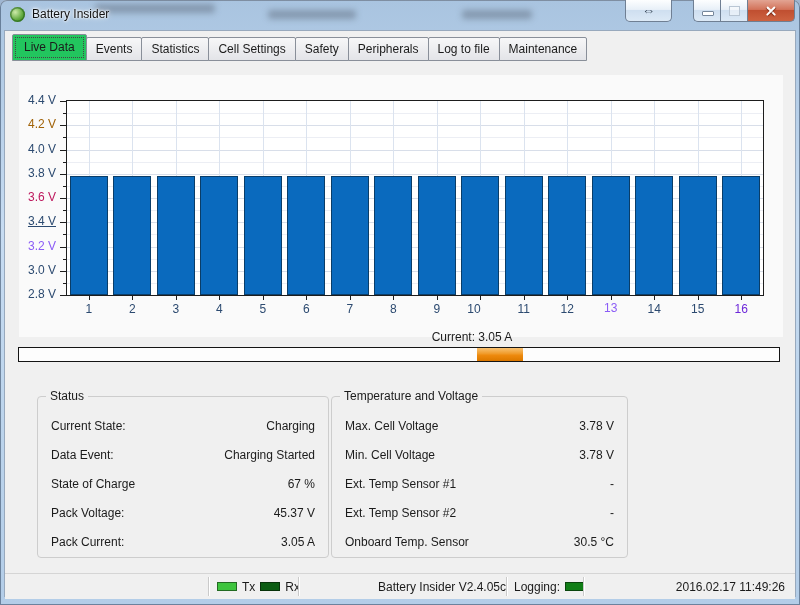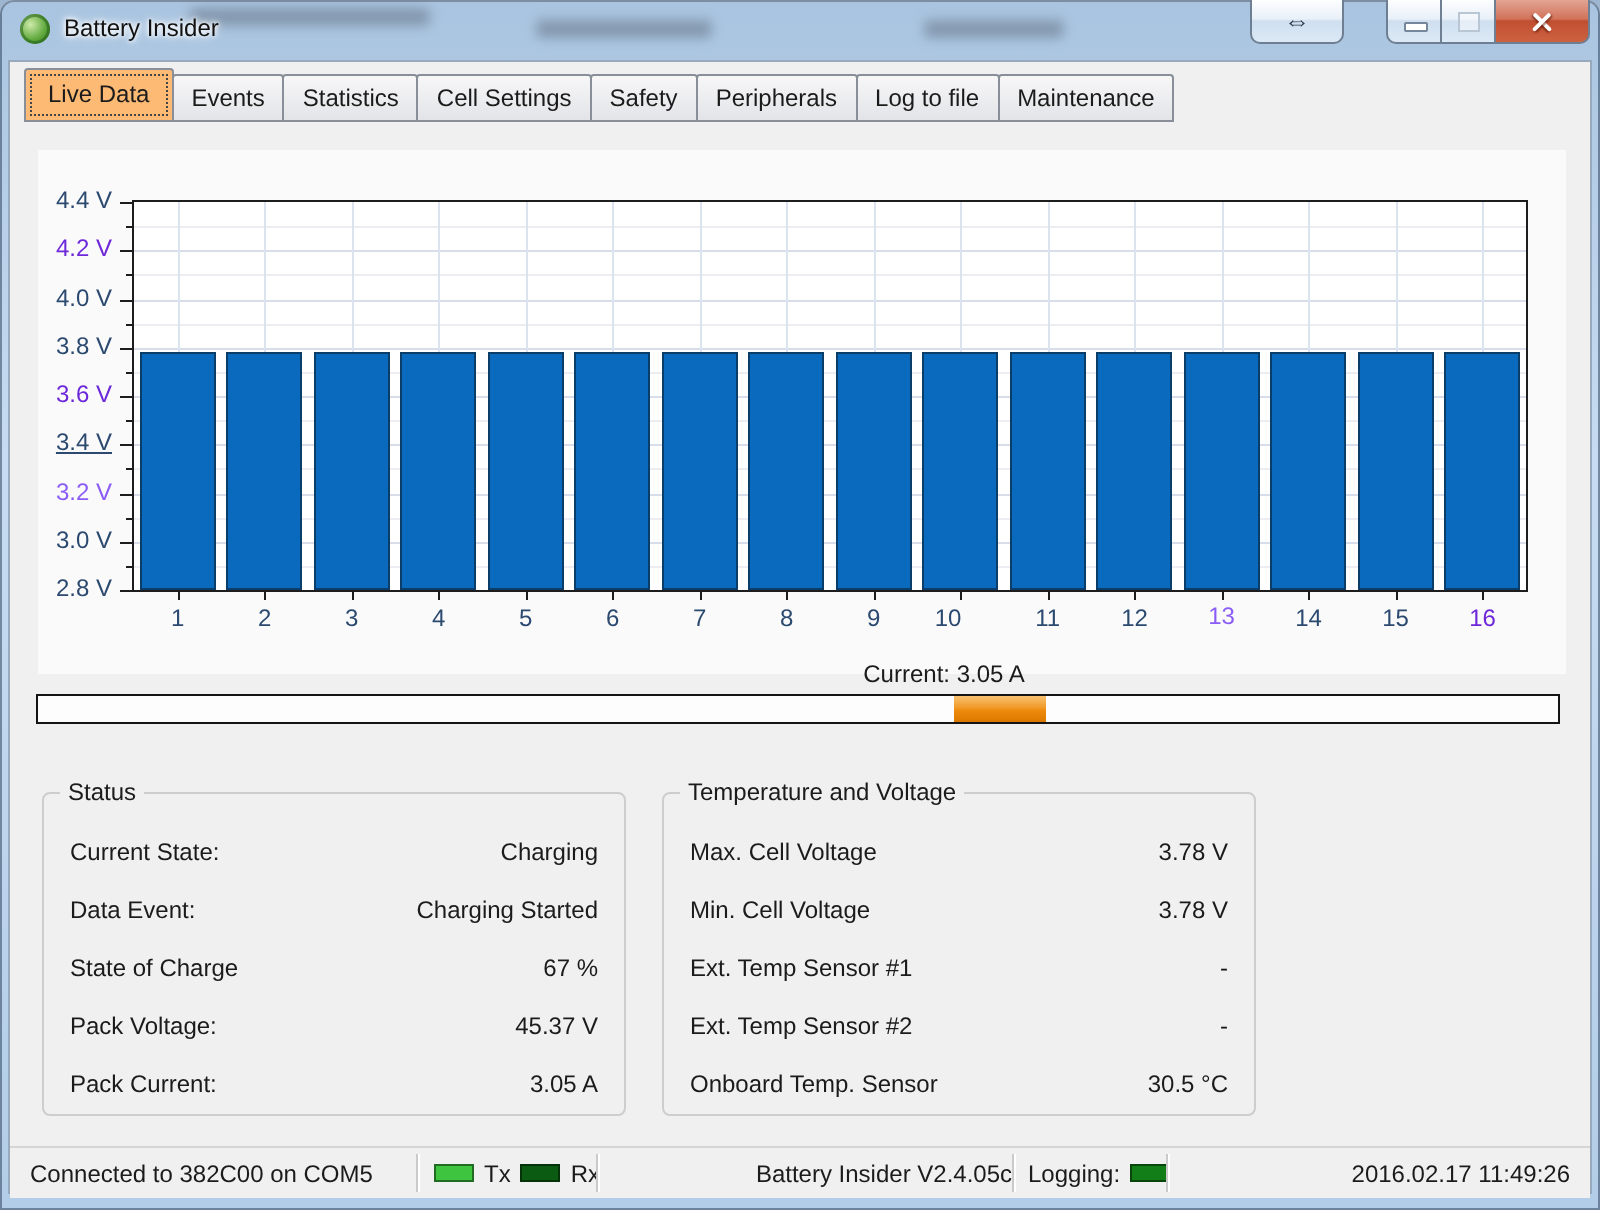--- a/index.html
+++ b/index.html
@@ -35,21 +35,21 @@
   .glyph-x i:nth-child(1){transform:rotate(45deg);}
   .glyph-x i:nth-child(2){transform:rotate(-45deg);}
   
   .client{position:absolute;left:4px;top:30px;width:792px;height:567px;background:#f0f0f0;
           box-sizing:border-box;border:1px solid #98a9bd;}
   
   .tabbar{position:absolute;left:7px;top:5px;display:flex;align-items:flex-end;z-index:3;}
   .tab{box-sizing:border-box;padding:4px 9px 4px 9px;margin-right:-1px;
        border:1px solid #898f99;border-radius:2px 2px 0 0;
        background:linear-gradient(#f7f7f8,#e3e4e8);cursor:default;white-space:nowrap;}
-  .tab.active{background:#fdba74;padding:5px 11px 6px 11px;position:relative;z-index:4;margin-top:-2px;
+  .tab.active{background:#22c55e;padding:5px 11px 6px 11px;position:relative;z-index:4;margin-top:-2px;
               outline:1px dotted #444;outline-offset:-4px;text-align:right;}
   
   .chart-surface{position:absolute;left:14px;top:44px;width:764px;height:262px;background:#fafafa;}
   .plot{position:absolute;left:61px;top:69px;width:698px;height:196px;background:#fff;
         box-sizing:border-box;border:1px solid #1d1d1d;}
   .hgrid{position:absolute;left:0;width:100%;height:1px;}
   .hgrid.major{background:#d8dee9;}
   .hgrid.minor{background:#eceef4;}
   .vgrid{position:absolute;top:0;width:1px;height:100%;background:#dbe3ef;}
   .bar{position:absolute;box-sizing:border-box;}
@@ -204,42 +204,42 @@
         <div class="ytick" style="left: 55px; top: 239.7px; width: 6px;"></div>
         <div class="ylab" style="left: 9px; top: 231.7px; color: rgb(44, 74, 112);">3.0 V</div>
         <div class="ytick" style="left: 58px; top: 227.6px; width: 3px;"></div>
         <div class="ytick" style="left: 55px; top: 215.5px; width: 6px;"></div>
         <div class="ylab" style="left: 9px; top: 207.5px; color: #8b5cf6;">3.2 V</div>
         <div class="ytick" style="left: 58px; top: 203.4px; width: 3px;"></div>
         <div class="ytick" style="left: 55px; top: 191.2px; width: 6px;"></div>
         <div class="ylab" style="left: 9px; top: 183.2px; color: rgb(44, 74, 112); text-decoration: underline;">3.4 V</div>
         <div class="ytick" style="left: 58px; top: 179.1px; width: 3px;"></div>
         <div class="ytick" style="left: 55px; top: 167px; width: 6px;"></div>
-        <div class="ylab" style="left: 9px; top: 159px; color: #6d28d9;">3.6 V</div>
+        <div class="ylab" style="left: 9px; top: 159px; color: #be185d;">3.6 V</div>
         <div class="ytick" style="left: 58px; top: 154.9px; width: 3px;"></div>
         <div class="ytick" style="left: 55px; top: 142.7px; width: 6px;"></div>
         <div class="ylab" style="left: 9px; top: 134.7px; color: rgb(44, 74, 112);">3.8 V</div>
         <div class="ytick" style="left: 58px; top: 130.6px; width: 3px;"></div>
         <div class="ytick" style="left: 55px; top: 118.5px; width: 6px;"></div>
         <div class="ylab" style="left: 9px; top: 110.5px; color: rgb(44, 74, 112);">4.0 V</div>
         <div class="ytick" style="left: 58px; top: 106.4px; width: 3px;"></div>
         <div class="ytick" style="left: 55px; top: 94.3px; width: 6px;"></div>
-        <div class="ylab" style="left: 9px; top: 86.3px; color: #6d28d9;">4.2 V</div>
+        <div class="ylab" style="left: 9px; top: 86.3px; color: #a16207;">4.2 V</div>
         <div class="ytick" style="left: 58px; top: 82.1px; width: 3px;"></div>
         <div class="ytick" style="left: 55px; top: 70px; width: 6px;"></div>
         <div class="ylab" style="left: 9px; top: 62px; color: rgb(44, 74, 112);">4.4 V</div>
       </div>
 
     <div class="gauge-label">Current: 3.05 A</div>
     <div class="gauge-track">
       <div class="gauge-zero" id="gauge-zero" style="left: 60.3%;"></div>
       <div class="gauge-fill" id="gauge-fill" style="left: 60.3%; width: 6.05%;"></div>
     </div>
 
-    <div class="groupbox" style="left:16px;top:365px;width:292px;height:162px;">
+    <div class="groupbox" style="left:32px;top:365px;width:292px;height:162px;">
       <span class="legend">Status</span>
       <div class="rows" id="status-rows">
           <div class="grow">
             <span>Current State:</span>
             <span>Charging</span>
           </div>
           <div class="grow">
             <span>Data Event:</span>
             <span>Charging Started</span>
           </div>
@@ -278,21 +278,20 @@
             <span>-</span>
           </div>
           <div class="grow">
             <span>Onboard Temp. Sensor</span>
             <span>30.5 °C</span>
           </div>
         </div>
     </div>
 
     <div class="statusbar">
-      <div class="sb-item" style="left:10px;">Connected to 382C00 on COM5</div>
       <div class="sb-sep" style="left:203px;"></div>
       <div class="sb-item" style="left:207px;">
         <span class="led" id="tx-led" style="background: rgb(62, 196, 62);"></span>
         <span>Tx</span>
         <span class="led" id="rx-led" style="background: rgb(11, 92, 18);"></span>
         <span>Rx</span>
       </div>
       <div class="sb-sep" style="left:293px;"></div>
       <div class="sb-item" style="left:293px;width:208px;justify-content:center;padding-left:40px;">Battery Insider V2.4.05c</div>
       <div class="sb-sep" style="left:501px;"></div>

